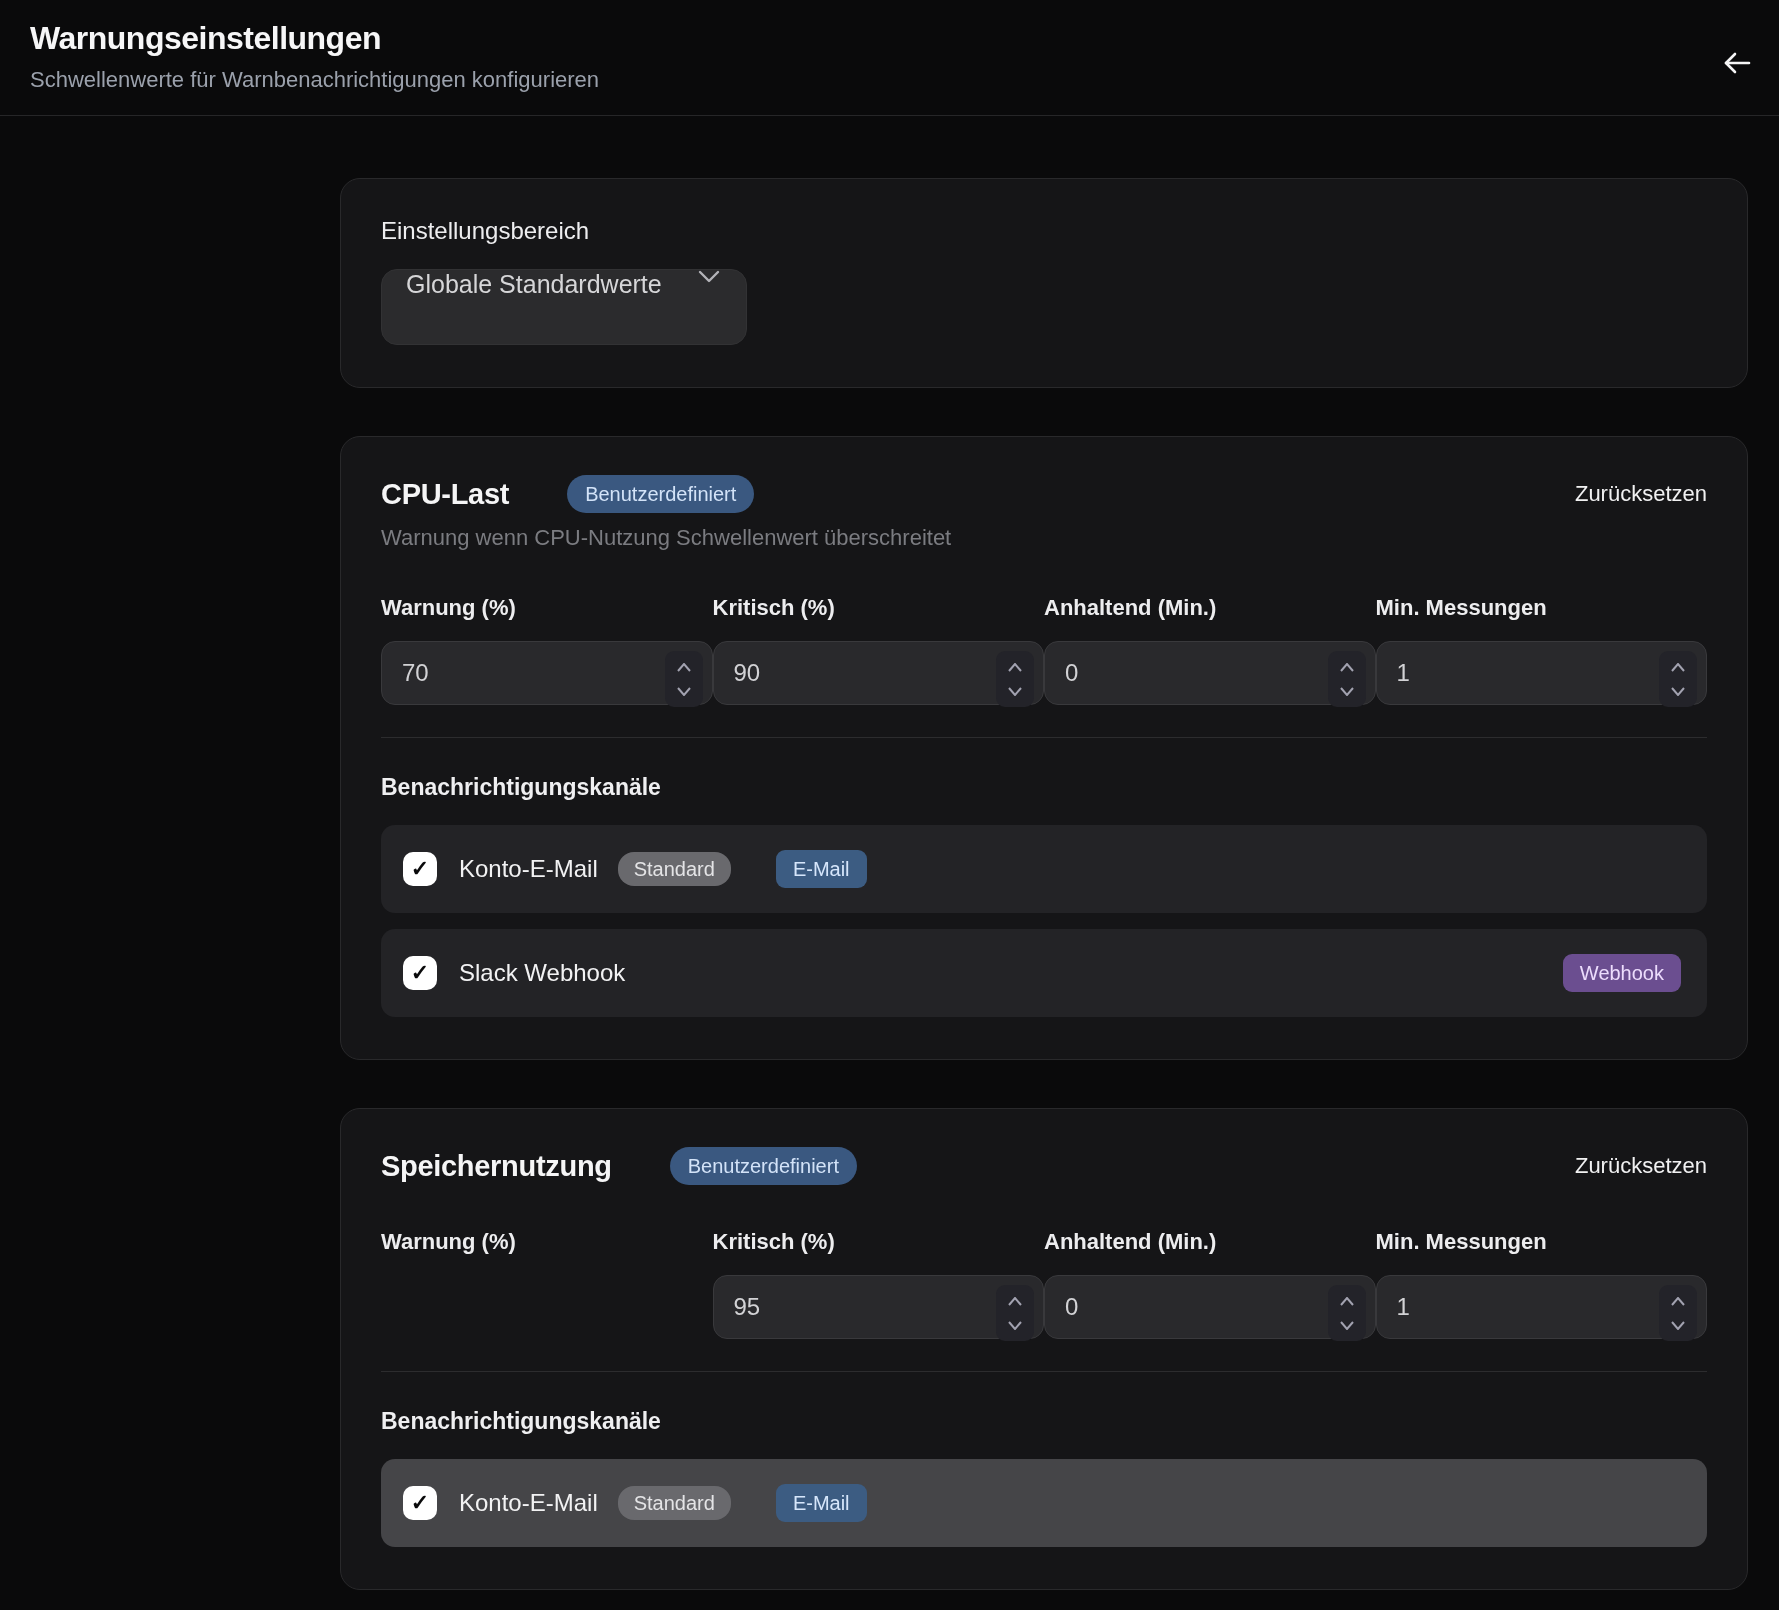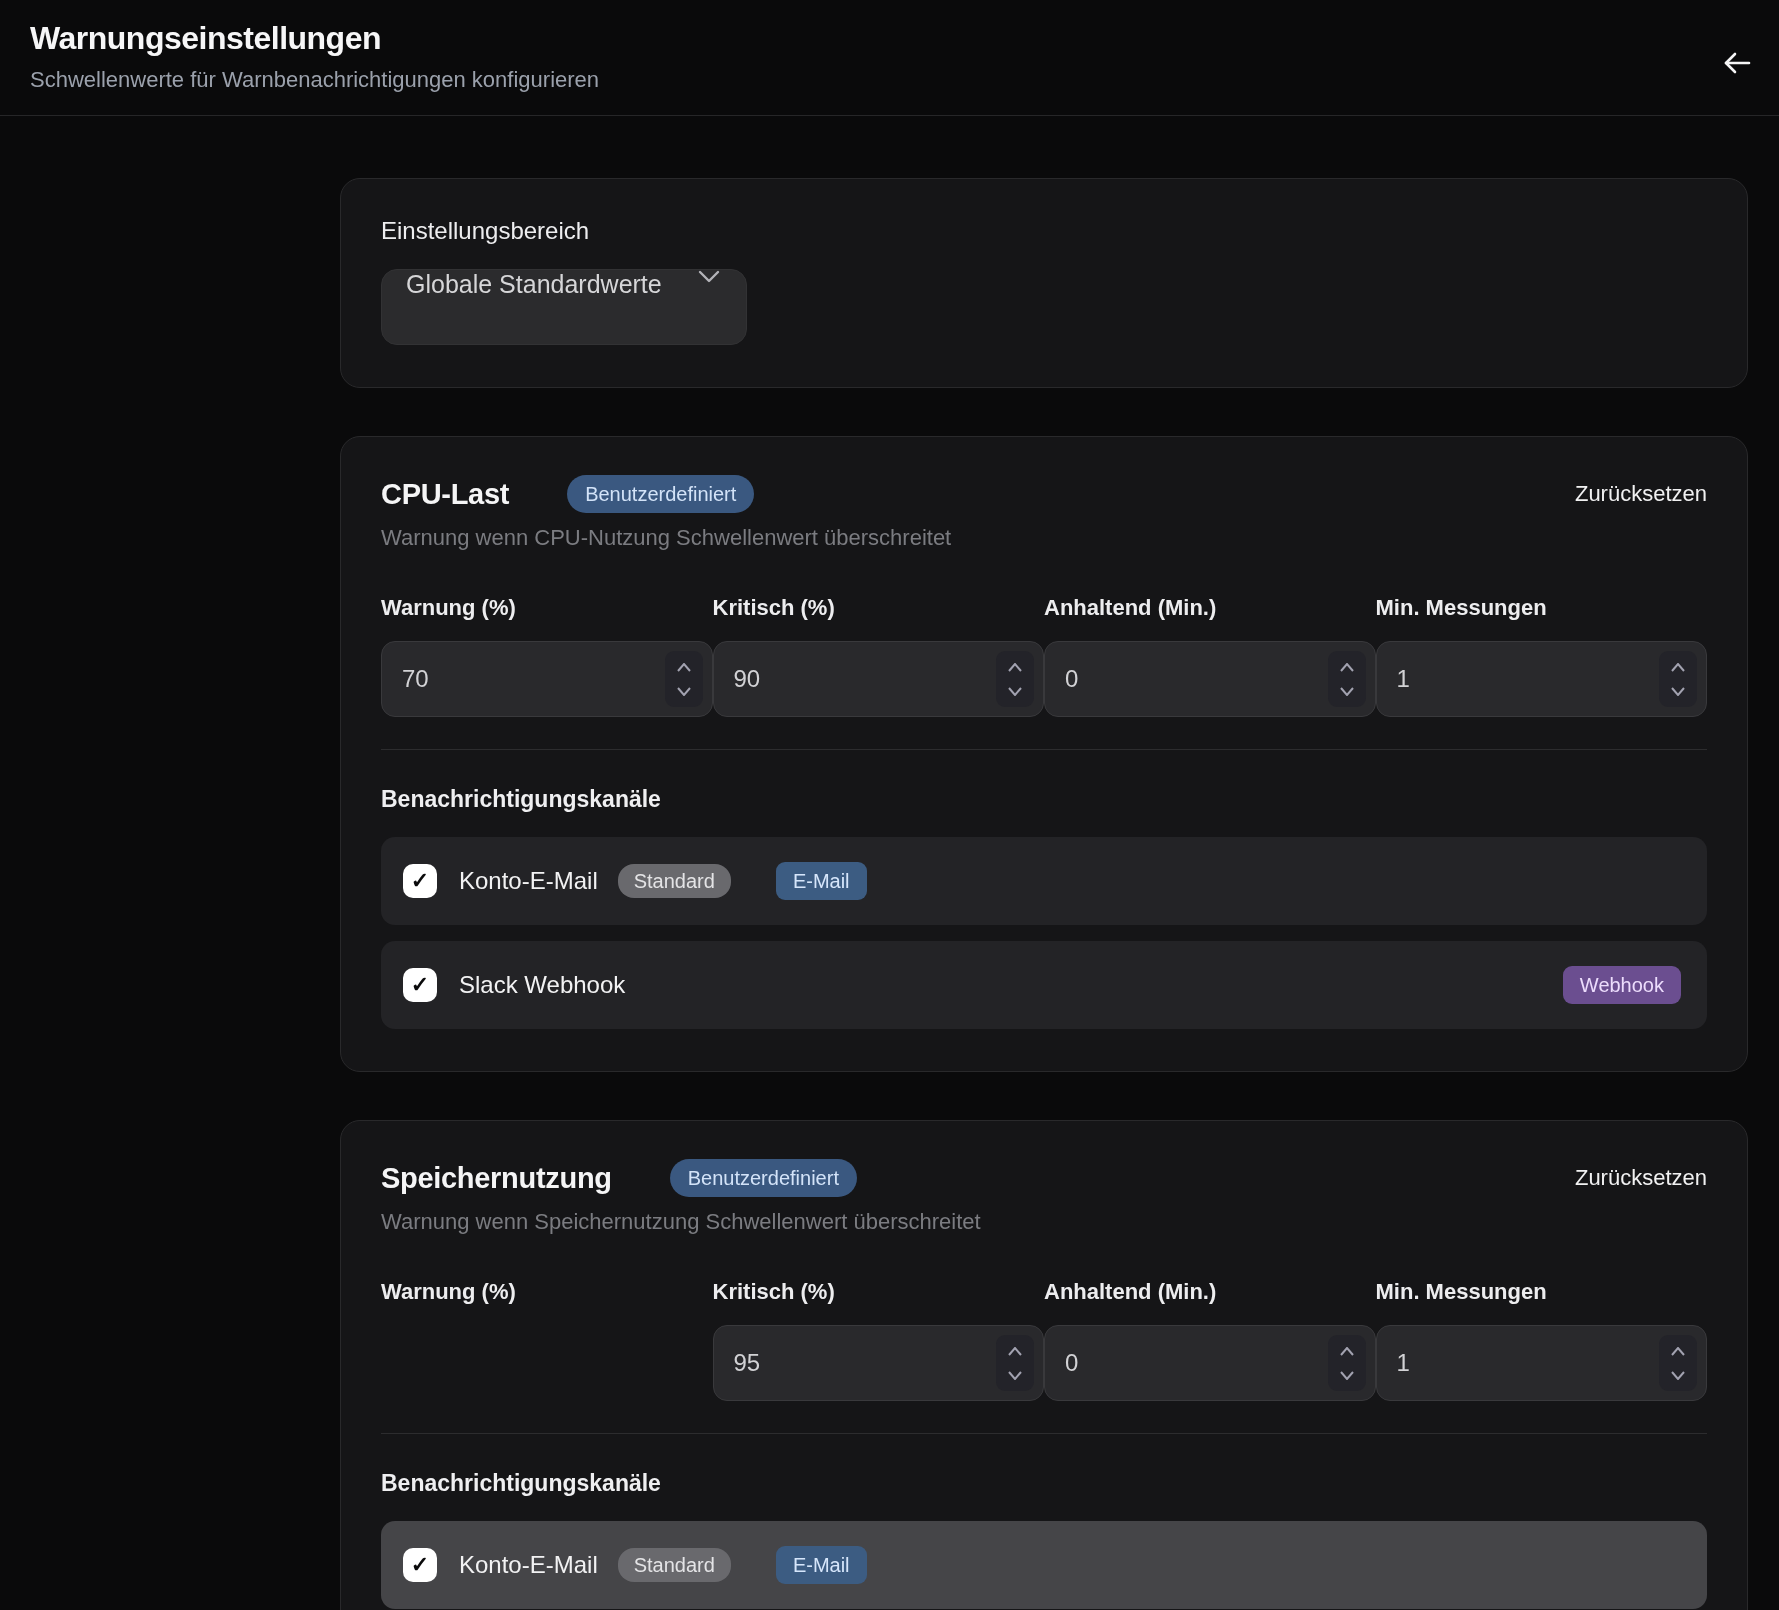--- a/index.html
+++ b/index.html
@@ -125,21 +125,21 @@
   }
   .field-label {
     font-size:22px;
     font-weight:600;
     color:#ededef;
     margin-bottom:20px;
   }
   .num-wrap { position:relative; }
   .num-input {
     width:100%;
-    height:76px;
+    height:64px;
     background:#29292c;
     border:1px solid #39393c;
     border-radius:14px;
     color:#d2d2d5;
     font-size:24px;
     font-family:inherit;
     padding:0 62px 0 20px;
     outline:none;
   }
   .stepper {
@@ -335,21 +335,20 @@
       <span class="type-badge webhook">Webhook</span>
     </div>
   </section>
 
   <section class="card section-card">
     <div class="section-head">
       <h2 class="section-title">Speichernutzung</h2>
       <span class="custom-badge">Benutzerdefiniert</span>
       <button class="reset-button">Zurücksetzen</button>
     </div>
-    <div class="section-desc">Warnung wenn Speichernutzung Schwellenwert überschreitet</div>
 
     <div class="fields-grid">
       <div>
         <div class="field-label">Warnung (%)</div>
       </div>
       <div>
         <div class="field-label">Kritisch (%)</div>
         <div class="num-wrap">
           <input class="num-input" value="95" style="">
           <div class="stepper">

